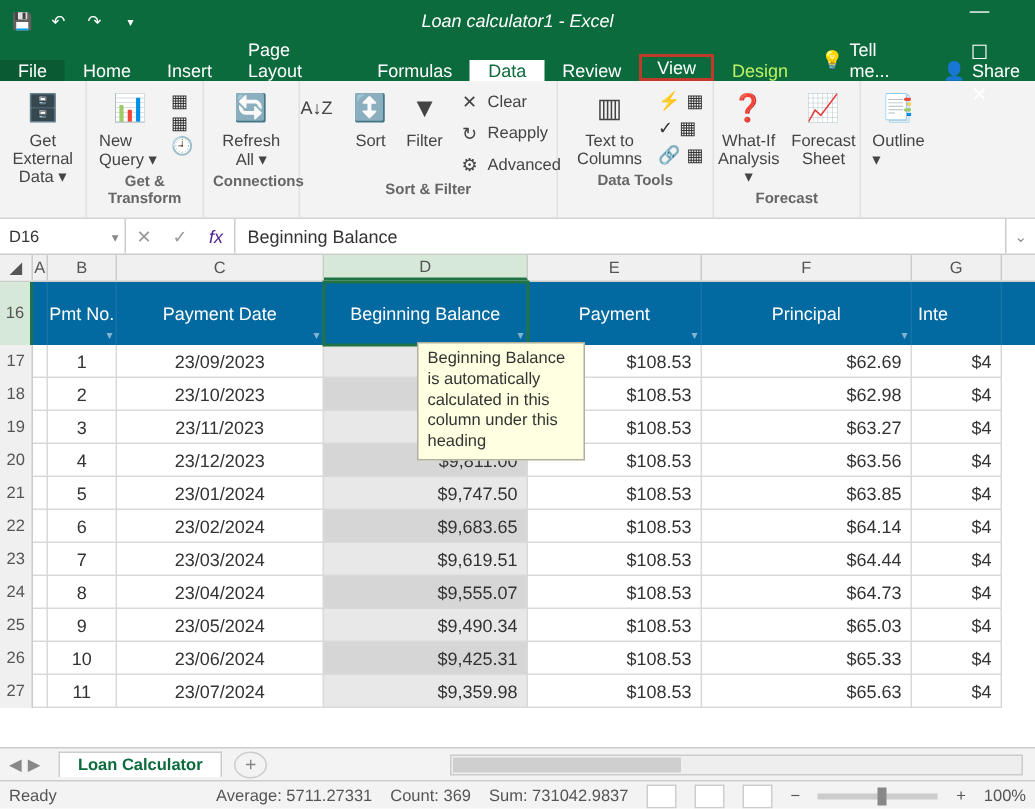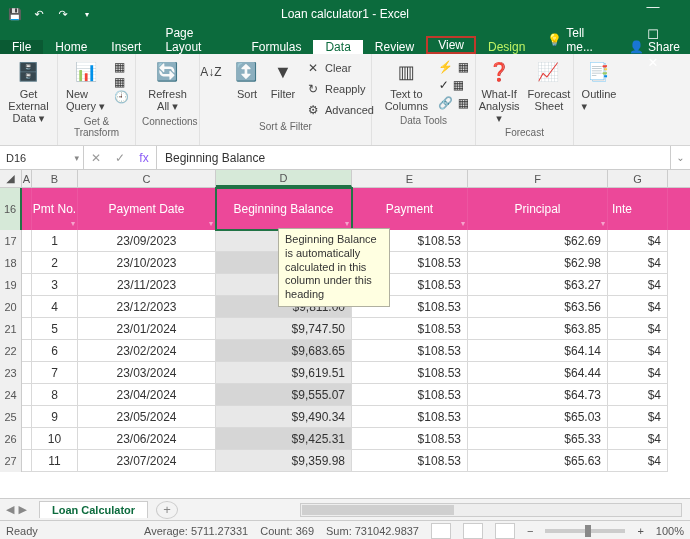--- a/index.html
+++ b/index.html
@@ -1,56 +1,56 @@
 <!DOCTYPE html>
 <html><head>
 <meta charset="utf-8">
 <style>
   * { box-sizing: border-box; margin: 0; padding: 0; font-family: "Segoe UI", Arial, sans-serif; }
   body { background: #fff; width: 690px; height: 539px; overflow: hidden; position: relative; font-size: 12px; color: #333; }
   .titlebar { background: #0c6b3d; height: 28px; display: flex; align-items: center; color: #fff; padding: 0 4px; position: relative; }
   .qat { display: flex; align-items: center; gap: 2px; }
   .qat .ic { width: 22px; height: 22px; display: flex; align-items: center; justify-content: center; font-size: 11px; }
-  .title-center { position: absolute; left: 50%; transform: translateX(-50%); font-size: 12px; white-space: nowrap; }
+  .title-center { position: absolute; left: 50%; transform: translateX(-50%); font-size: 12px; white-space: nowrap; font-style: italic; }
   .title-right { margin-left: auto; display: flex; align-items: center; gap: 0; flex-direction: column; }
   .title-right .tbl { font-size: 11px; padding: 0 8px; }
   .win-btn { width: 36px; height: 28px; display: flex; align-items: center; justify-content: center; font-size: 13px; }
   .menubar { background: #0c6b3d; height: 26px; display: flex; align-items: flex-end; color: #fff; font-size: 12px; }
   .menubar .tab { padding: 0 12px; display: flex; align-items: center; cursor: default; position: relative; }
   .menubar .tab.file { background: #0a5a33; }
   .menubar .tab.active { background: #fff; color: #0c6b3d; }
   .menubar .tab.design { color: #bef264; }
   .menubar .tab.highlight { border: 2px solid #c0392b; padding: 0 10px; }
   .menubar .spacer { flex: 1; }
   .menubar .tell { display: flex; align-items: center; gap: 4px; padding: 0 10px; }
   .menubar .share { display: flex; align-items: center; gap: 4px; padding: 0 10px; }
   .ribbon { background: #f3f3f3; border-bottom: 1px solid #d4d4d4; height: 92px; display: flex; overflow: hidden; }
   .group { border-right: 1px solid #e1e1e1; padding: 2px 6px 0 6px; display: flex; flex-direction: column; align-items: center; }
   .group .row { display: flex; align-items: flex-start; gap: 4px; }
-  .group .lbl { font-size: 10px; color: #666; text-align: center; padding: 1px 0 2px; width: 100%; }
+  .group .lbl { font-size: 10px; color: #666; text-align: center; padding: 1px 0 2px; width: 100%; font-weight: bold; }
   .rbtn { display: flex; flex-direction: column; align-items: center; gap: 2px; font-size: 11px; color: #444; padding: 2px 2px; }
   .rbtn .ricon { width: 28px; height: 28px; display: flex; align-items: center; justify-content: center; font-size: 18px; }
   .rbtn.small { flex-direction: row; font-size: 11px; gap: 4px; align-items: center; }
   .rbtn.small .ricon { width: 16px; height: 16px; font-size: 12px; }
   .mini-col { display: flex; flex-direction: column; gap: 1px; }
   .namebox-row { height: 24px; border-bottom: 1px solid #ccc; display: flex; align-items: stretch; background: #fff; }
   .namebox { width: 84px; border-right: 1px solid #ccc; display: flex; align-items: center; padding: 0 6px; font-size: 11px; position: relative; }
   .namebox::after { content: "▾"; position: absolute; right: 4px; font-size: 9px; color: #888; }
   .fx-btns { display: flex; align-items: center; border-right: 1px solid #ccc; }
   .fx-btns span { width: 24px; text-align: center; color: #999; font-size: 12px; }
-  .fx-btns .fx { color: #8b5cf6; }
+  .fx-btns .fx { font-style: italic; color: #4c1d95; }
   .formula { flex: 1; display: flex; align-items: center; padding: 0 8px; font-size: 12px; }
   .formula-toggle { width: 20px; border-left: 1px solid #ccc; display: flex; align-items: center; justify-content: center; color: #888; font-size: 10px; }
   .sheet { position: relative; height: 328px; overflow: hidden; background: #fff; }
   .colhdr-row { display: flex; height: 18px; background: #f0f0f0; border-bottom: 1px solid #ccc; font-size: 11px; color: #555; }
   .rowhdr { width: 22px; background: #f0f0f0; border-right: 1px solid #ccc; display: flex; align-items: center; justify-content: center; font-size: 11px; color: #555; }
   .colhdr { border-right: 1px solid #ccc; display: flex; align-items: center; justify-content: center; }
   .colhdr.sel { background: #d6e9d8; border-bottom: 2px solid #217346; }
   .cA { width: 10px; } .cB { width: 46px; } .cC { width: 138px; } .cD { width: 136px; } .cE { width: 116px; } .cF { width: 140px; } .cG { width: 60px; }
-  .tblhdr { display: flex; background: #ec4899; color: #fff; height: 42px; }
+  .tblhdr { display: flex; background: #0369a1; color: #fff; height: 42px; }
   .tblhdr .th { display: flex; align-items: center; justify-content: center; text-align: center; font-size: 12px; border-right: 1px solid rgba(255,255,255,0.08); position: relative; }
   .tblhdr .th .dd { position: absolute; right: 2px; bottom: 2px; font-size: 8px; opacity: 0.5; }
   .datarow { display: flex; height: 22px; }
   .rowhdr.sel { background: #d6e9d8; }
   .cell { border-right: 1px solid #d9d9d9; border-bottom: 1px solid #d9d9d9; display: flex; align-items: center; padding: 0 6px; font-size: 12px; color: #333; background: #fff; }
   .cell.cA { background: #fff; padding: 0; }
   .cell.cB { justify-content: center; }
   .cell.cC { justify-content: center; }
   .cell.cD { justify-content: flex-end; background: #e8e8e8; }
   .cell.cD.alt { background: #d6d6d6; }

